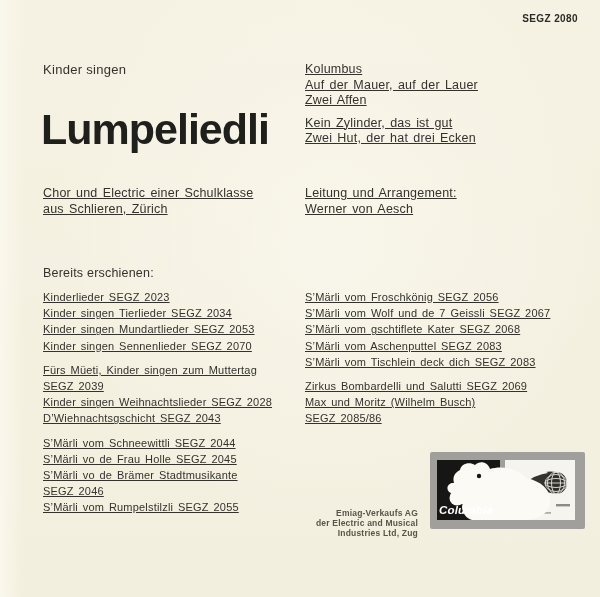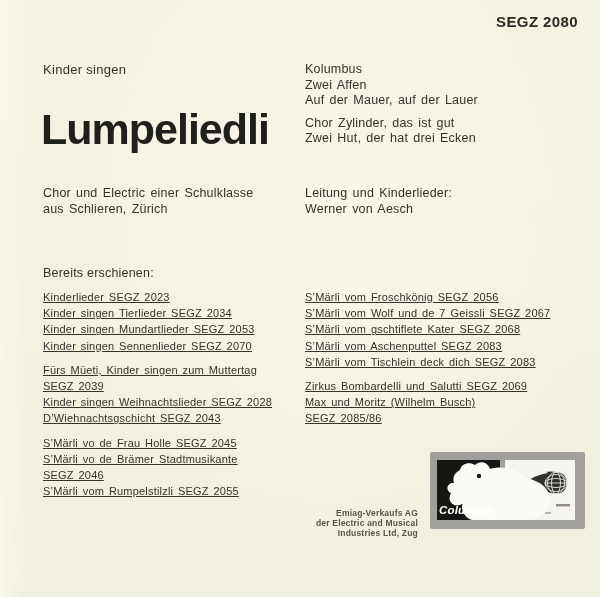--- a/index.html
+++ b/index.html
@@ -8,28 +8,28 @@
     background:#f5f1e2;
     background-image:
       linear-gradient(90deg, #faf7ec 0%, rgba(250,247,236,0) 4%),
       radial-gradient(ellipse at 55% 40%, rgba(255,255,252,.35), rgba(0,0,0,0) 60%),
       linear-gradient(180deg, #f6f2e3 0%, #f4f0e0 70%, #f3efde 100%);
     font-family:"Liberation Sans", sans-serif;
     color:#33322d;
   }
   .catalog{
     position:absolute;top:13px;right:22px;
-    font-size:15px;font-weight:bold;letter-spacing:.4px;color:#2a2a26;text-align:center;
+    font-size:10px;font-weight:bold;letter-spacing:.4px;color:#2a2a26;text-align:center;
   }
   .series{position:absolute;left:43px;top:62px;font-size:13px;letter-spacing:.3px;}
   .title{
     position:absolute;left:41px;top:105px;
     font-size:43px;font-weight:bold;letter-spacing:-1px;color:#1f1f1c;
   }
-  .body-line{font-size:12.5px;line-height:15.5px;letter-spacing:.2px;word-spacing:1.5px;white-space:nowrap;}
+  .body-line{font-size:12.5px;line-height:15.5px;letter-spacing:.2px;word-spacing:1.5px;white-space:nowrap;text-decoration:underline;}
   .performers{position:absolute;left:43px;top:186px;}
   .tracks{position:absolute;left:305px;top:62px;}
   .tracks .group{margin-bottom:7px;}
   .credits{position:absolute;left:305px;top:186px;}
   .disc-heading{position:absolute;left:43px;top:266px;font-size:12.5px;letter-spacing:.2px;}
   .disc-col .line{font-size:11px;line-height:16.2px;letter-spacing:.2px;word-spacing:1.5px;white-space:nowrap;text-decoration:underline;}
   .disc-col .group{margin-bottom:8px;}
   .disc-left{position:absolute;left:43px;top:289px;}
   .disc-right{position:absolute;left:305px;top:289px;}
   .publisher{
@@ -56,50 +56,51 @@
   <div class="title">Lumpeliedli</div>
 
   <div class="performers">
       <div class="body-line">Chor und Electric einer Schulklasse</div>
       <div class="body-line">aus Schlieren, Zürich</div>
     </div>
 
   <div class="tracks">
       <div class="group">
         <div class="body-line">Kolumbus</div>
+        <div class="body-line">Auf der Mauer, auf der Lauer</div>
         <div class="body-line">Zwei Affen</div>
-        <div class="body-line">Auf der Mauer, auf der Lauer</div>
       </div>
       <div class="group">
-        <div class="body-line">Chor Zylinder, das ist gut</div>
+        <div class="body-line">Kein Zylinder, das ist gut</div>
         <div class="body-line">Zwei Hut, der hat drei Ecken</div>
       </div>
     </div>
 
   <div class="credits">
-      <div class="body-line">Leitung und Kinderlieder:</div>
+      <div class="body-line">Leitung und Arrangement:</div>
       <div class="body-line">Werner von Aesch</div>
     </div>
 
   <div class="disc-heading">Bereits erschienen:</div>
 
   <div class="disc-left disc-col">
       <div class="group">
         <div class="line">Kinderlieder SEGZ 2023</div>
         <div class="line">Kinder singen Tierlieder SEGZ 2034</div>
         <div class="line">Kinder singen Mundartlieder SEGZ 2053</div>
         <div class="line">Kinder singen Sennenlieder SEGZ 2070</div>
       </div>
       <div class="group">
         <div class="line">Fürs Müeti, Kinder singen zum Muttertag</div>
         <div class="line">SEGZ 2039</div>
         <div class="line">Kinder singen Weihnachtslieder SEGZ 2028</div>
         <div class="line">D’Wiehnachtsgschicht SEGZ 2043</div>
       </div>
       <div class="group">
+        <div class="line">S’Märli vom Schneewittli SEGZ 2044</div>
         <div class="line">S’Märli vo de Frau Holle SEGZ 2045</div>
         <div class="line">S’Märli vo de Brämer Stadtmusikante</div>
         <div class="line">SEGZ 2046</div>
         <div class="line">S’Märli vom Rumpelstilzli SEGZ 2055</div>
       </div>
     </div>
 
   <div class="disc-right disc-col">
       <div class="group">
         <div class="line">S’Märli vom Froschkönig SEGZ 2056</div>

